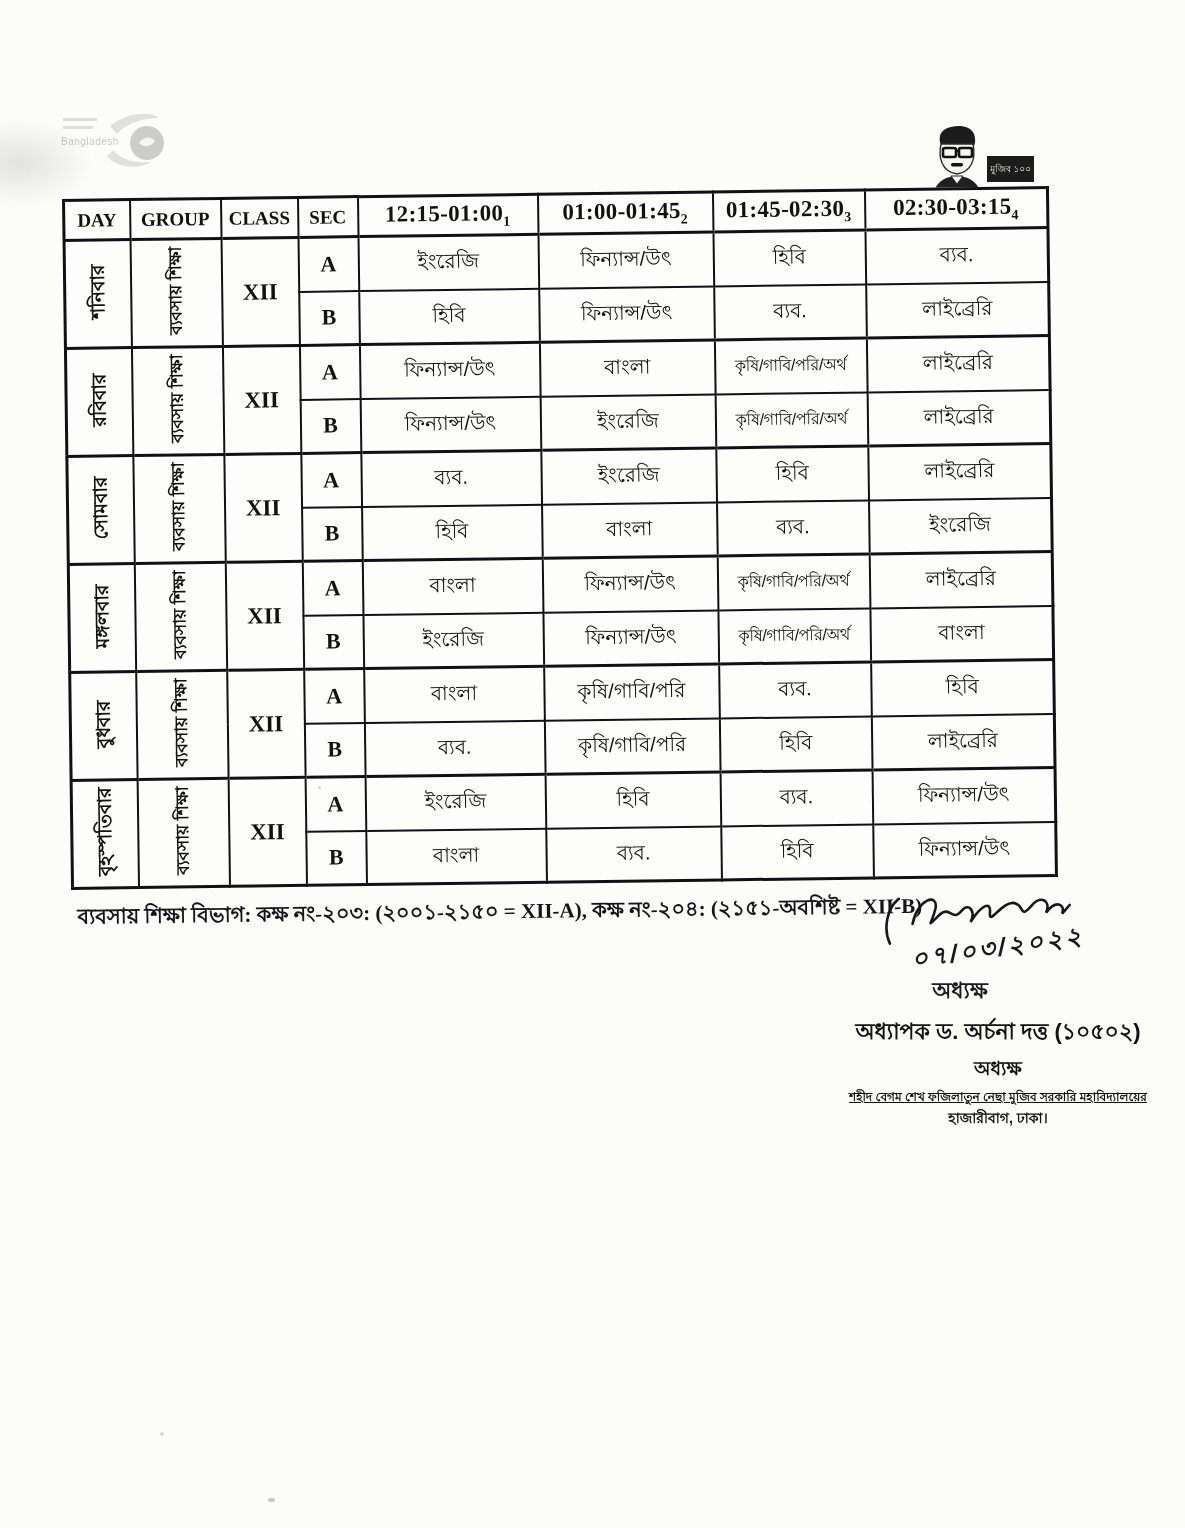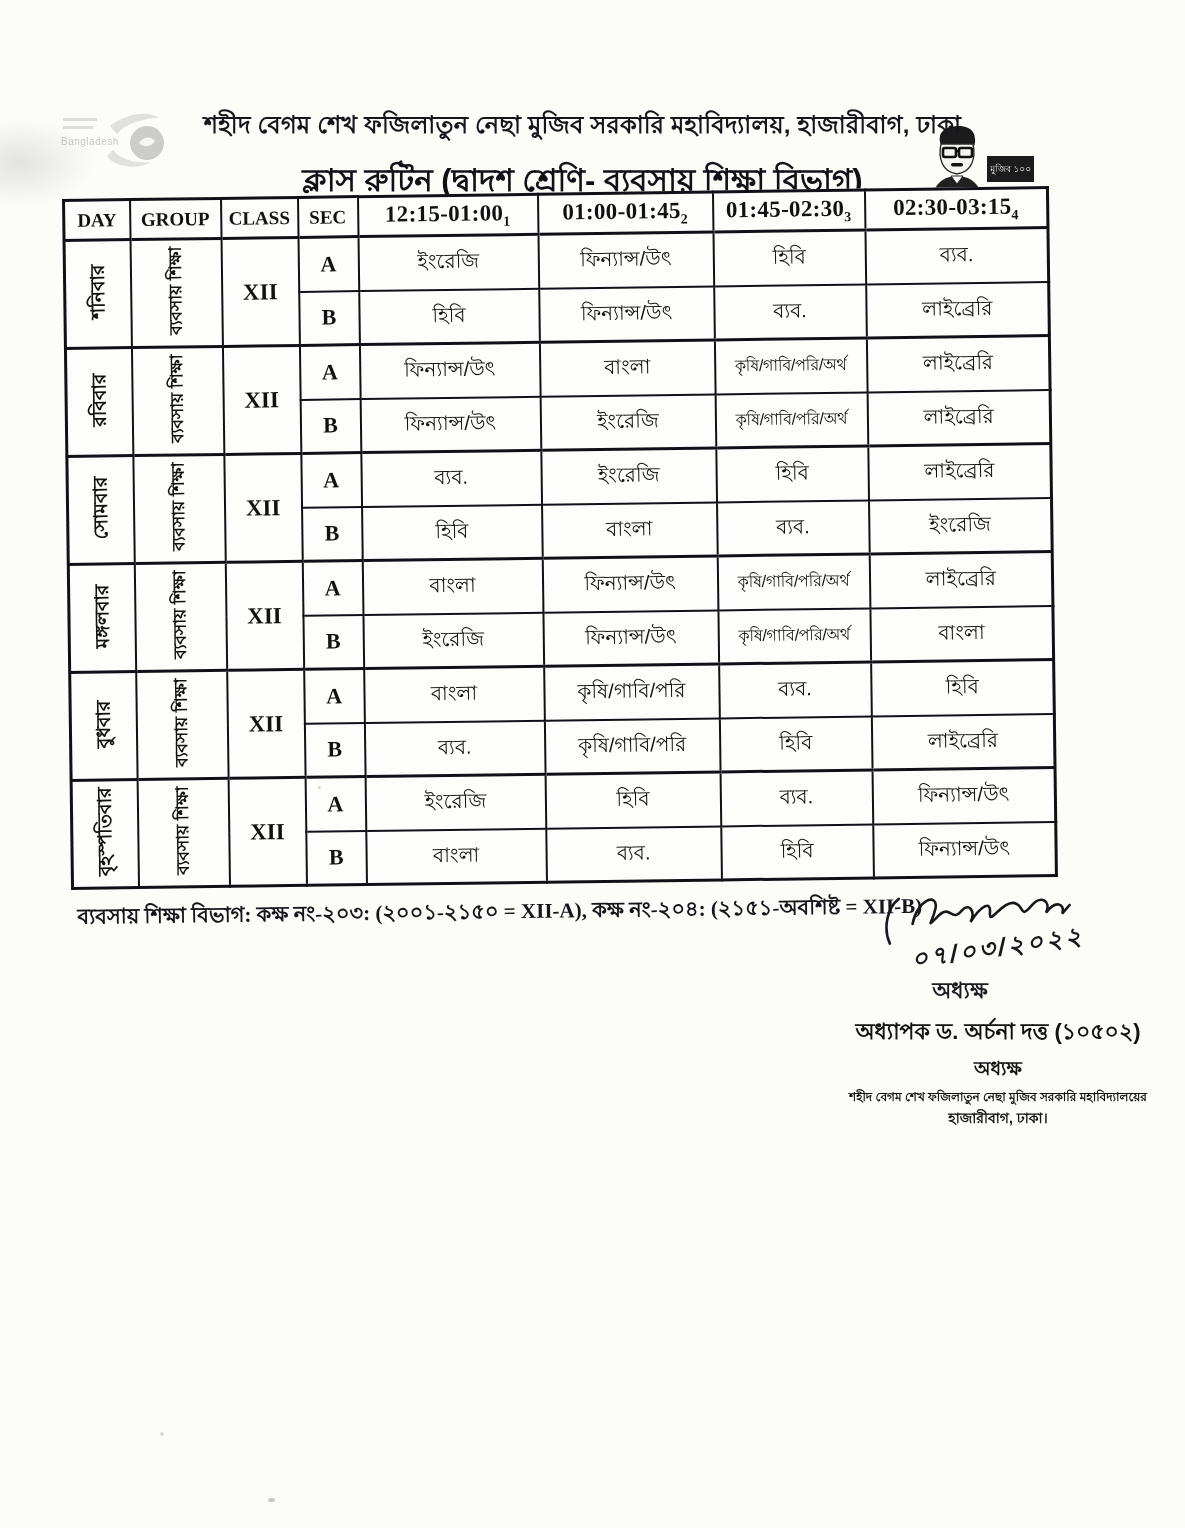--- a/index.html
+++ b/index.html
@@ -44,21 +44,21 @@
     font-size:21px; font-weight:bold; color:#14141a; white-space:nowrap; }
   
   .sig { position:absolute; left:828px; top:884px; width:340px; text-align:center; }
   .scribble { display:block; margin:0 auto -14px auto; transform:rotate(-4deg); }
   .sig-date { font-size:25px; font-weight:bold; font-style:italic; letter-spacing:3px;
     transform:rotate(-8deg); color:#17171c; }
   .sig-role { margin-top:2px; font-size:22px; font-weight:bold; color:#1a1a20; transform:translateX(-38px); }
   .stamp { filter:blur(.3px); }
   .stamp-name    { margin-top:4px; font-size:22px; font-weight:bold; }
   .stamp-role    { margin-top:3px; font-size:19px; font-weight:bold; }
-  .stamp-college { margin-top:5px; font-size:12px; font-weight:bold; line-height:13px; }
+  .stamp-college { margin-top:5px; font-size:12px; font-weight:bold; line-height:13px;text-decoration:underline; }
   .stamp-address { margin-top:3px; font-size:14px; font-weight:bold; }
   
   .speck { position:absolute; border-radius:50%; }
   .speck.s1 { left:268px; top:1498px; width:7px; height:4px; background:#c7c7c4; }
   .speck.s2 { left:160px; top:1432px; width:4px; height:4px; background:#d8d8d5; }
   .speck.s3 { left:318px; top:786px; width:3px; height:3px; background:#d2d2cf; }
 </style>
 </head>
 <body>
 
@@ -85,24 +85,20 @@
       <rect x="25" y="30" width="13" height="9" rx="2" fill="none" stroke="#111" stroke-width="2.6"></rect>
       <rect x="41" y="30" width="13" height="9" rx="2" fill="none" stroke="#111" stroke-width="2.6"></rect>
       <line x1="38" y1="33" x2="41" y2="33" stroke="#111" stroke-width="2.6"></line>
       <rect x="33" y="45" width="12" height="3.4" rx="1.6" fill="#161616"></rect>
       <path d="M14 78 C18 62 30 58 39 58 C48 58 60 62 64 78 Z" fill="#202020"></path>
       <path d="M33 58 L39 66 L45 58 Z" fill="#ffffff" stroke="#222" stroke-width="1"></path>
     </svg>
     <span class="mlabel">মুজিব ১০০</span>
   </div>
 
-  <div class="hdr">
-    <div class="college">শহীদ বেগম শেখ ফজিলাতুন নেছা মুজিব সরকারি মহাবিদ্যালয়, হাজারীবাগ, ঢাকা</div>
-    <div class="title">ক্লাস রুটিন (দ্বাদশ শ্রেণি- ব্যবসায় শিক্ষা বিভাগ)</div>
-  </div>
 
   <div class="tilt">
     <table class="routine">
       <colgroup>
         <col style="width:66px">
           <col style="width:91px">
           <col style="width:77px">
           <col style="width:60px">
         <col style="width:180px">
           <col style="width:175px">

